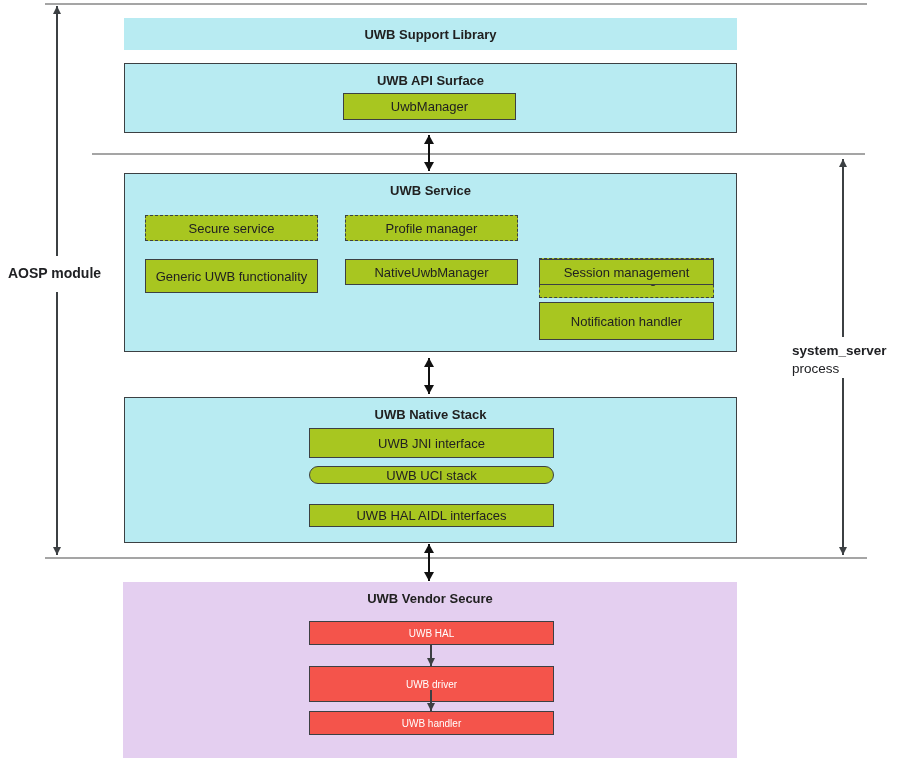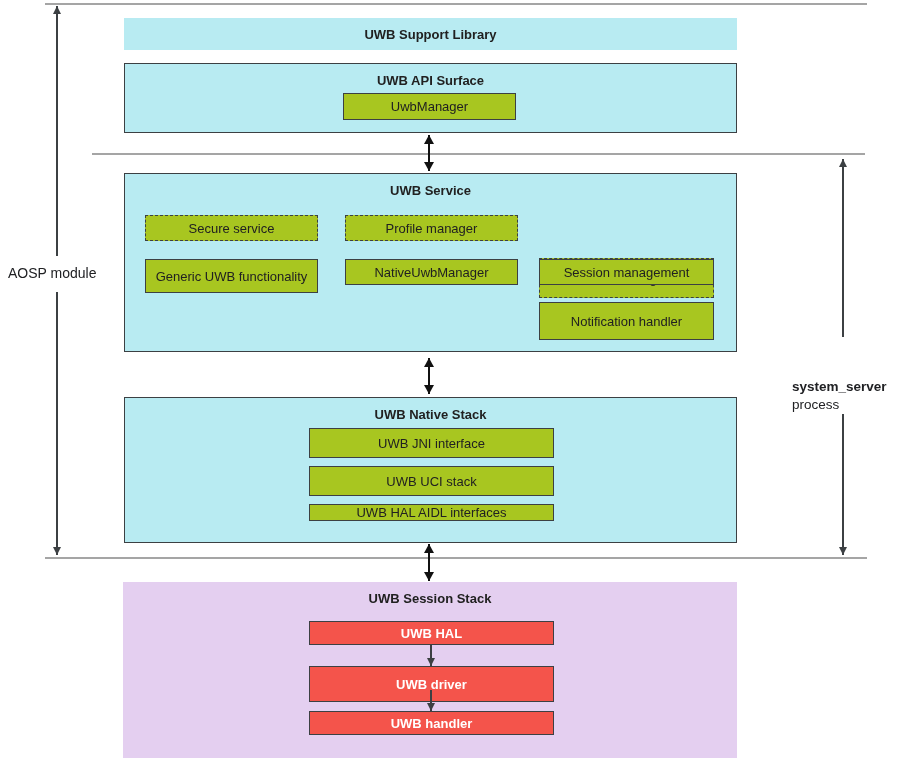--- a/index.html
+++ b/index.html
@@ -23,21 +23,21 @@
   }
   .gbox {
     position:absolute; background:var(--green); border:1.5px solid var(--border);
     display:flex; align-items:center; justify-content:center;
     font-size:13px; color:var(--text); white-space:nowrap;
   }
   .gbox.dashed { border-style:dashed; }
   .rbox {
     position:absolute; background:var(--red); border:1.5px solid var(--border);
     display:flex; align-items:center; justify-content:center;
-    font-size:13px; font-weight:bold; color:var(--red-text); white-space:nowrap;
+    font-size:10px; font-weight:normal; color:var(--red-text); white-space:nowrap;
   }
   .varrow { position:absolute; width:2px; background:var(--arrow); }
   .varrow.head-up::before {
     content:""; position:absolute; top:0; left:50%; margin-left:-5px;
     border-left:5px solid transparent; border-right:5px solid transparent;
     border-bottom:9px solid var(--arrow);
   }
   .varrow.head-down::after {
     content:""; position:absolute; bottom:0; left:50%; margin-left:-5px;
     border-left:5px solid transparent; border-right:5px solid transparent;
@@ -47,22 +47,22 @@
   .sarrow.head-up::before {
     content:""; position:absolute; top:0; left:50%; margin-left:-4px;
     border-left:4px solid transparent; border-right:4px solid transparent;
     border-bottom:8px solid var(--side-arrow);
   }
   .sarrow.head-down::after {
     content:""; position:absolute; bottom:0; left:50%; margin-left:-4px;
     border-left:4px solid transparent; border-right:4px solid transparent;
     border-top:8px solid var(--side-arrow);
   }
-  .side-label { position:absolute; font-size:14px; font-weight:normal; color:#202124; white-space:nowrap; }
-  .two-line-label { position:absolute; font-size:13.5px; color:#202124; line-height:1.3; background:#fff; padding:1px 2px;margin-top:36px; }
+  .side-label { position:absolute; font-size:14px; font-weight:bold; color:#202124; white-space:nowrap; }
+  .two-line-label { position:absolute; font-size:13.5px; color:#202124; line-height:1.3; background:#fff; padding:1px 2px; }
   .two-line-label .l1 { font-weight:bold; }
 </style>
 </head>
 <body>
 
 <div id="stage">
 
   <div class="hline" style="left:45px; top:3px; width:822px;"></div>
   <div class="hline" style="left:92px; top:153px; width:773px;"></div>
   <div class="hline" style="left:45px; top:557px; width:822px;"></div>
@@ -101,28 +101,28 @@
     <div class="gbox" style="left:414px; top:85px; width:175px; height:26px;">Session management</div>
 
     <div class="gbox" style="left:414px; top:128px; width:175px; height:38px;">Notification handler</div>
   </div>
 
   <div class="varrow head-up head-down" style="left:428px; top:358px; height:36px;"></div>
 
   <div class="panel" style="left:124px; top:397px; width:613px; height:146px;">
     <div class="panel-title">UWB Native Stack</div>
     <div class="gbox" style="left:184px; top:30px;  width:245px; height:30px;">UWB JNI interface</div>
-    <div class="gbox" style="left:184px; top:68px;  width:245px; height:30px;">UWB UCI stack</div>
-    <div class="gbox" style="left:184px; top:106px; width:245px; height:17px;">UWB HAL AIDL interfaces</div>
+    <div class="gbox" style="left:184px; top:68px;  width:245px; height:18px;border-radius:10px;">UWB UCI stack</div>
+    <div class="gbox" style="left:184px; top:106px; width:245px; height:23px;">UWB HAL AIDL interfaces</div>
   </div>
 
   <div class="varrow head-up head-down" style="left:428px; top:544px; height:37px;"></div>
 
   <div class="band" style="left:123px; top:582px; width:614px; height:176px; background:var(--purple);">
-    <div class="panel-title">UWB Session Stack</div>
+    <div class="panel-title">UWB Vendor Secure</div>
     <div class="rbox" style="left:186px; top:39px;  width:245px; height:24px;">UWB HAL</div>
     <div class="sarrow head-down" style="left:307px; top:63px; height:21px;"></div>
     <div class="rbox" style="left:186px; top:84px;  width:245px; height:36px;">UWB driver</div>
     <div class="sarrow head-down" style="left:307px; top:108px; height:21px;"></div>
     <div class="rbox" style="left:186px; top:129px; width:245px; height:24px;">UWB handler</div>
   </div>
 
 </div>
 
 </body></html>

